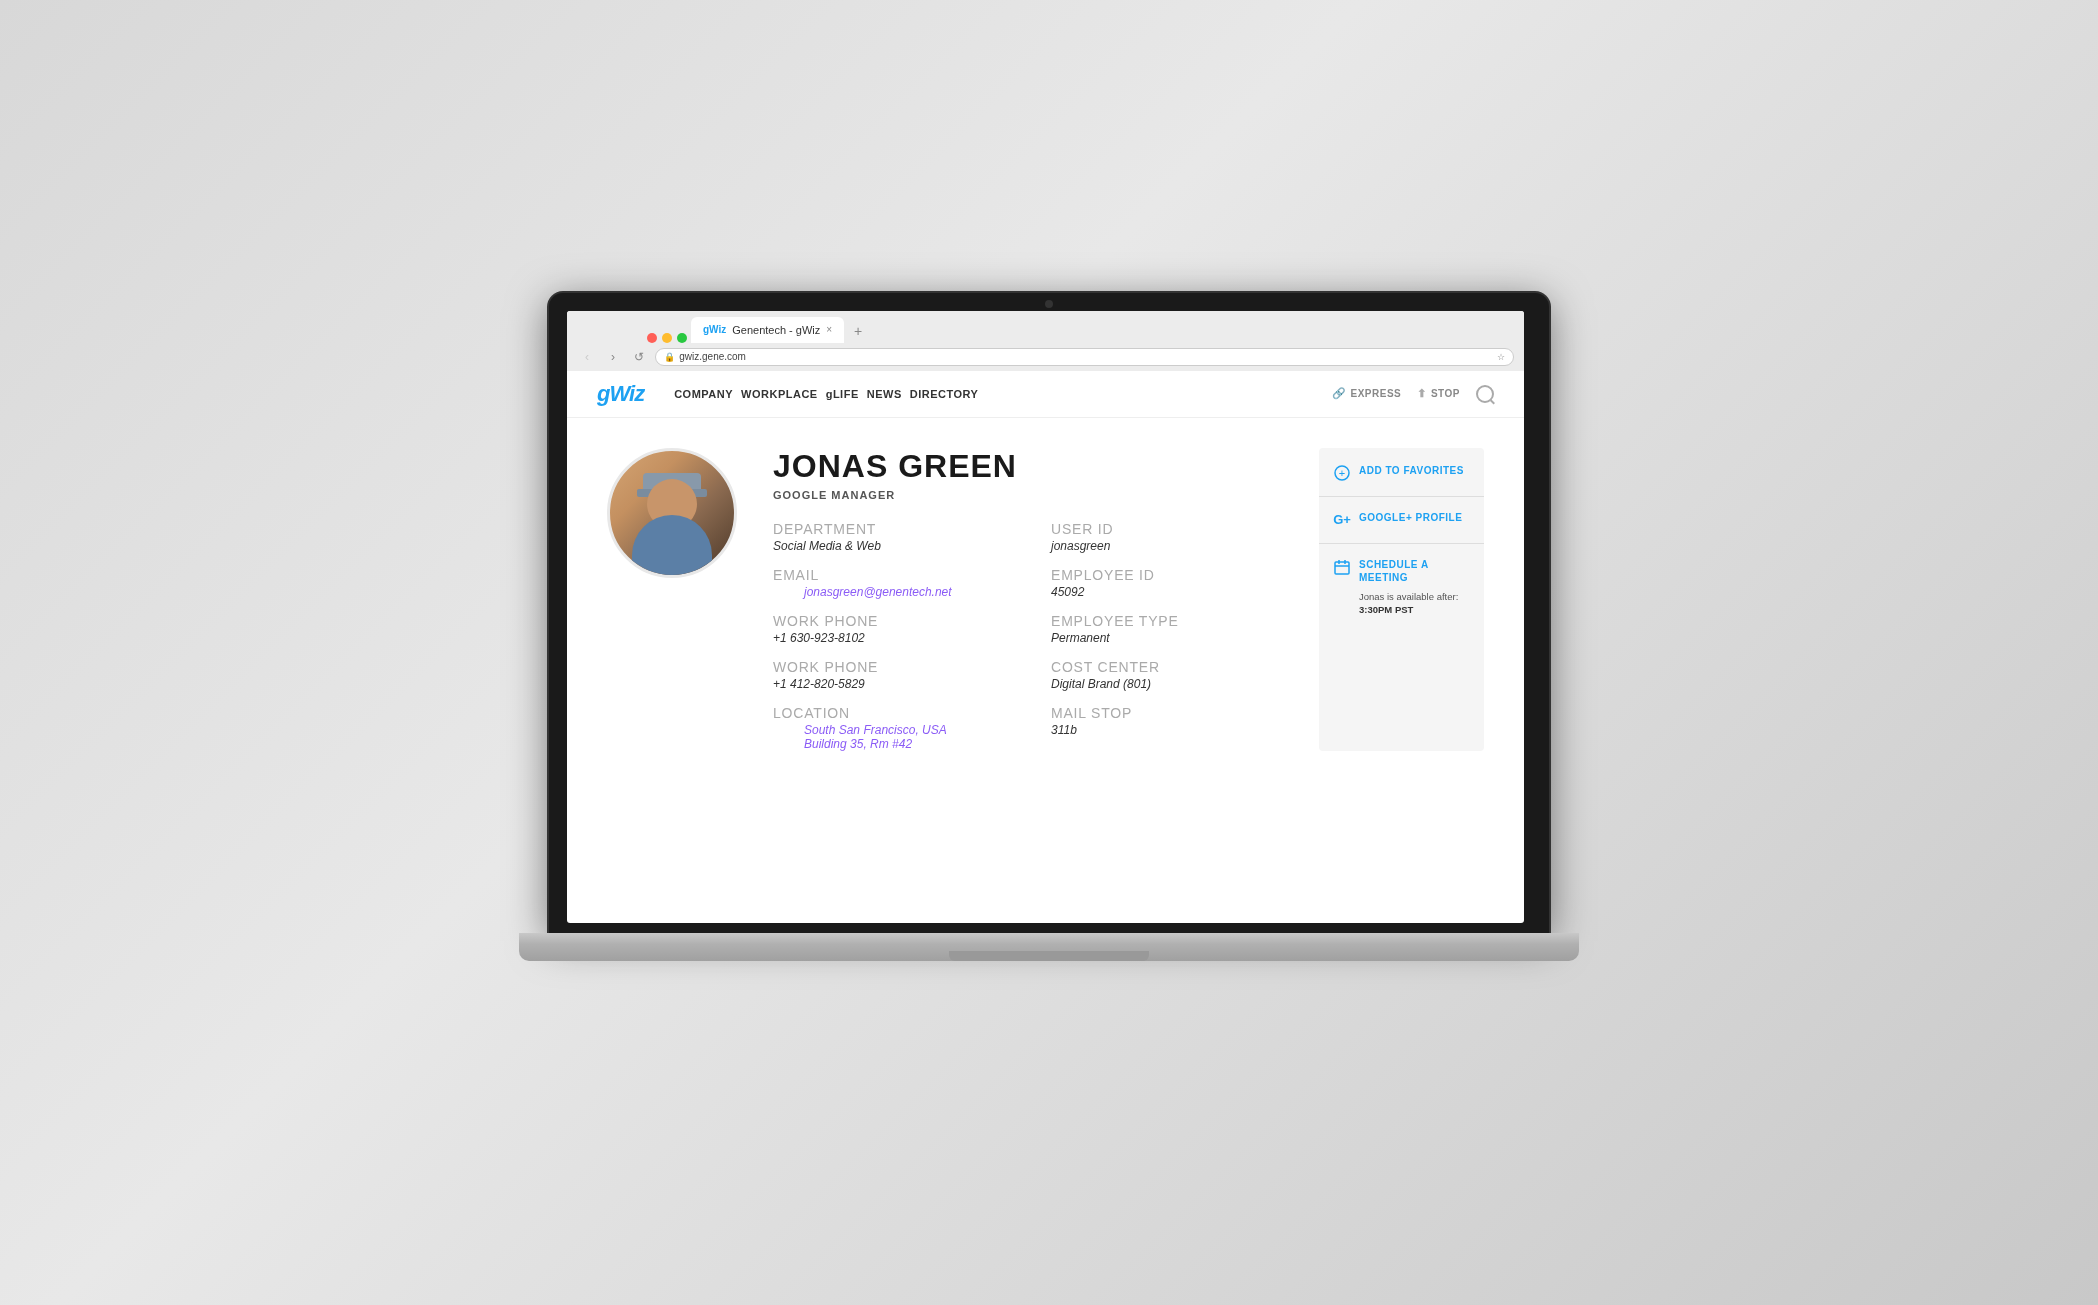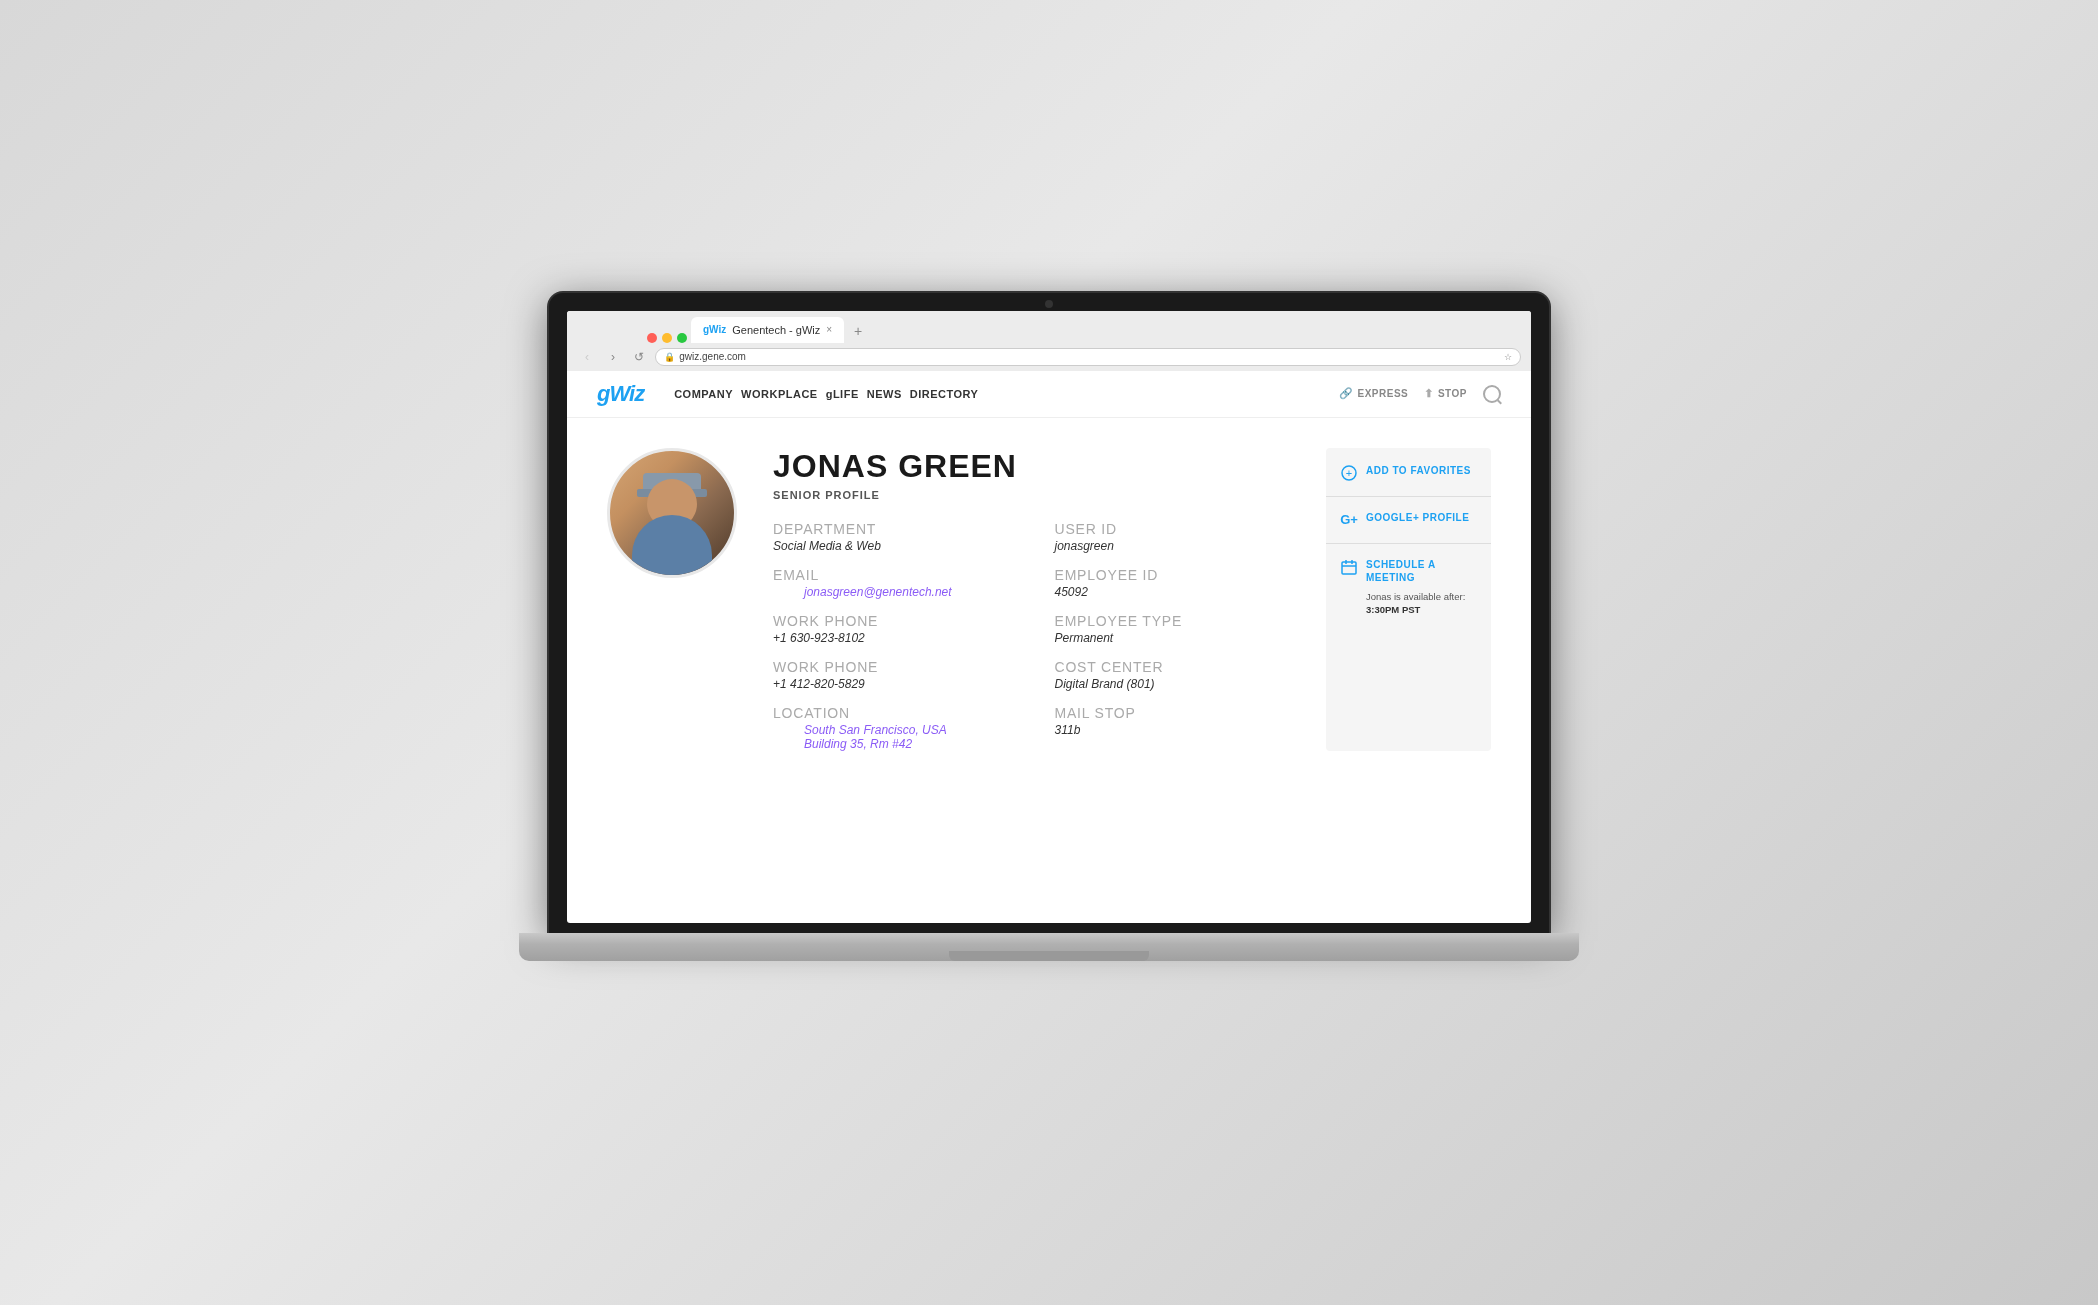--- a/index.html
+++ b/index.html
@@ -20,21 +20,21 @@
       position: relative;
       display: flex;
       flex-direction: column;
       align-items: center;
     }
     .laptop-screen-bezel {
       width: 1000px;
       height: 640px;
       background: #1a1a1a;
       border-radius: 14px 14px 0 0;
-      padding: 18px 18px 10px 18px;
+      padding: 18px 25px 10px 18px;
       box-shadow: 0 0 0 2px #333, 0 8px 40px rgba(0,0,0,0.5);
       position: relative;
     }
     .laptop-camera {
       width: 8px;
       height: 8px;
       background: #333;
       border-radius: 50%;
       position: absolute;
       top: 7px;
@@ -487,21 +487,21 @@
                 <div class="person-head">
                   <div class="person-beard"></div>
                 </div>
                 <div class="person-body"></div>
               </div>
             </div>
           </div>
 
           <div class="profile-info">
             <div class="profile-name">JONAS GREEN</div>
-            <div class="profile-title">SENIOR PROFILE</div>
+            <div class="profile-title">GOOGLE MANAGER</div>
 
             <div class="info-grid">
               <div class="info-item">
                 <div class="info-label">DEPARTMENT</div>
                 <div class="info-value">Social Media &amp; Web</div>
               </div>
               <div class="info-item">
                 <div class="info-label">USER ID</div>
                 <div class="info-value">jonasgreen</div>
               </div>

